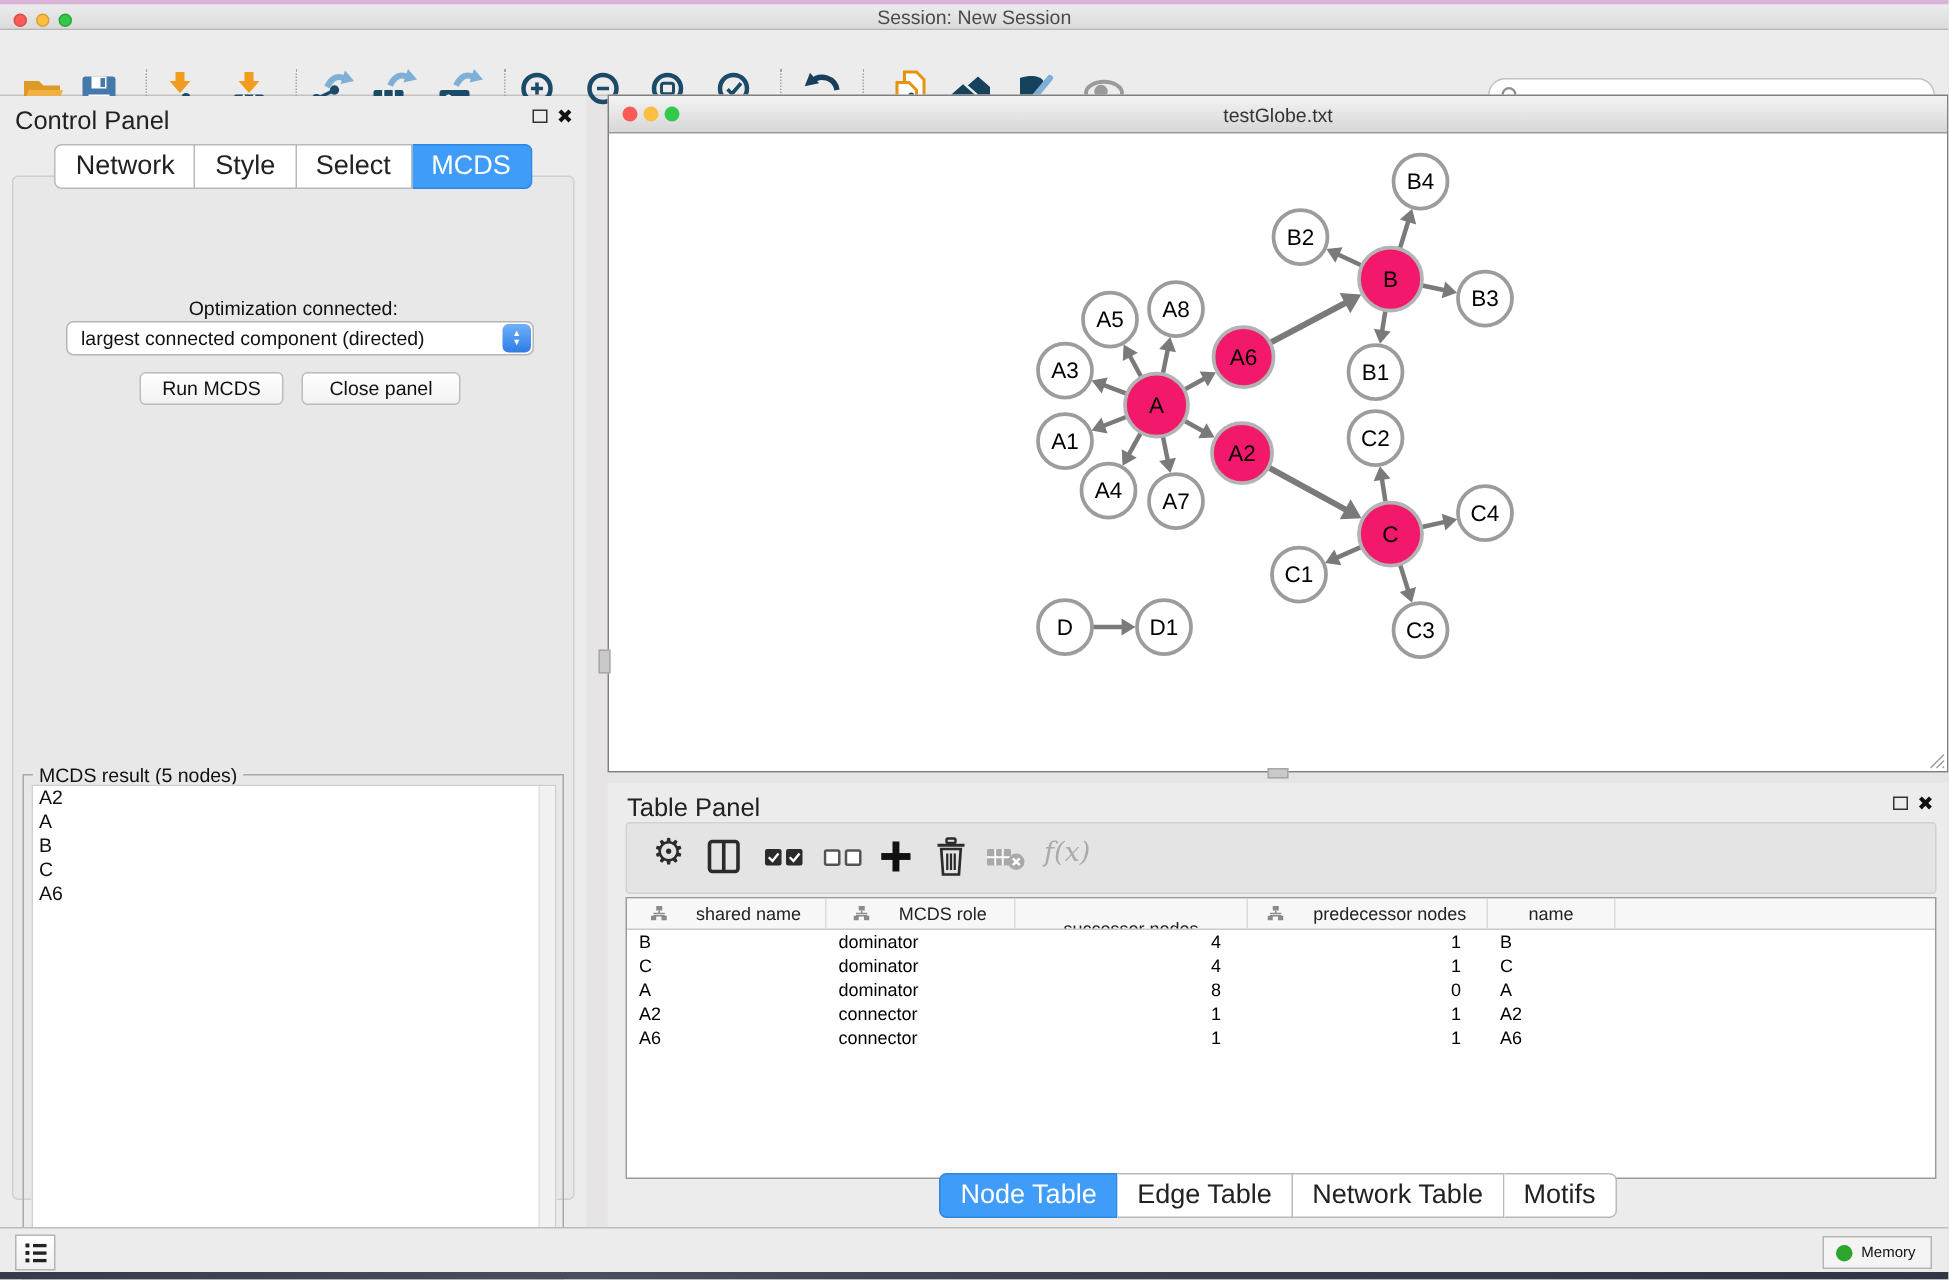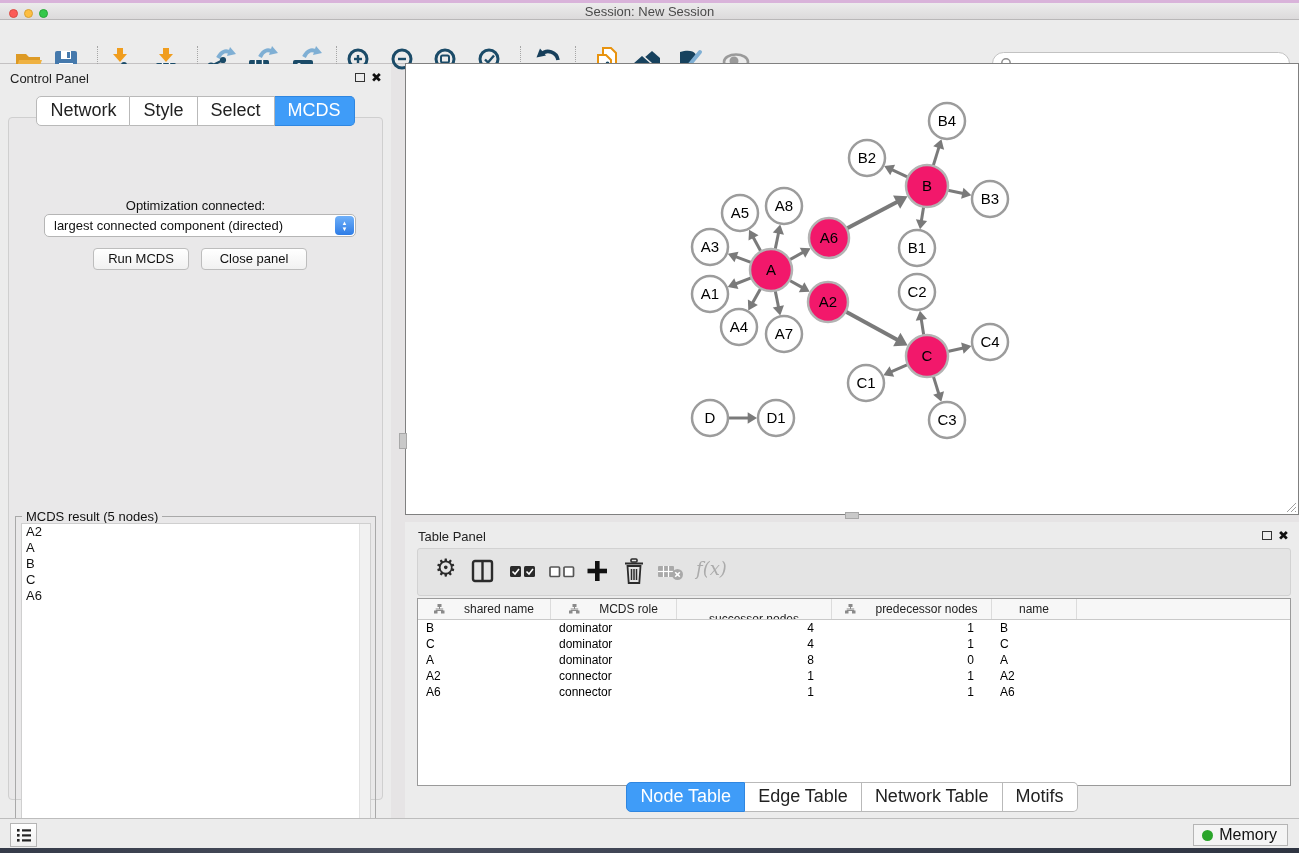--- a/index.html
+++ b/index.html
@@ -20,21 +20,21 @@
   .toolbar { position:absolute; left:0; top:20px; width:1299px; height:44px; background:#ececec; border-bottom:1px solid #c3c1c2; }
   .tb-icon { position:absolute; top:25px; width:34px; height:34px; cursor:pointer; }
   .tb-sep { position:absolute; top:26px; width:0; height:32px; border-left:1px dotted #a6a6a6; }
   .searchbox { position:absolute; left:992px; top:32px; width:298px; height:23px; background:#fff;
     border:1px solid #c2c2c2; border-radius:12px; display:flex; align-items:center; padding-left:7px; }
   .searchbox input { border:none; outline:none; flex:1; font-size:12px; background:transparent; padding-left:5px; }
 
   
   .control-panel { position:absolute; left:0; top:64px; width:391px; height:754px; background:#ececec; }
   .panel-header { position:relative; height:28px; }
-  .panel-title { position:absolute; left:10px; top:7px; font-size:13px; color:#222; }
+  .panel-title { position:absolute; left:10px; top:7px; font-size:17px; color:#222; }
   .float-ico { position:absolute; width:10px; height:9px; border:1.5px solid #333; top:9px; cursor:pointer; }
   .close-ico { position:absolute; top:6px; font-size:13px; font-weight:bold; color:#111; cursor:pointer; }
   .cp-float { right:26px; } .cp-close { right:9px; }
 
   .cp-tabs { position:absolute; left:0; top:32px; width:391px; display:flex; justify-content:center; z-index:3; }
   .seg { font-size:18px; padding:3px 13px 4px; background:#fff; border:1px solid #b9b9b9; border-left:none; color:#222; cursor:pointer; }
   .seg:first-child { border-left:1px solid #b9b9b9; border-radius:5px 0 0 5px; }
   .seg:last-child { border-radius:0 5px 5px 0; }
   .seg.active { background:#3f9cf8; border-color:#2f86e0; color:#fff; }
 
@@ -83,21 +83,21 @@
   .dt-cell { font-size:12px; color:#000; line-height:16px; overflow:hidden; white-space:nowrap; }
   .dt-cell.left { text-align:left; padding-left:8px; } .dt-cell.right { text-align:right; padding-right:18px; }
 
   .tp-tabs { position:absolute; left:0; bottom:6px; width:100%; display:flex; justify-content:center; }
 
   
   .status-bar { position:absolute; left:0; top:818px; width:1299px; height:30px; background:#ececec; border-top:1px solid #bdbdbd; }
   .list-btn { position:absolute; left:10px; top:4px; width:27px; height:24px; background:linear-gradient(#fff,#efefef);
     border:1px solid #b5b5b5; display:flex; align-items:center; justify-content:center; cursor:pointer; }
   .memory-btn { position:absolute; right:11px; top:5px; height:22px; padding:0 10px 0 8px; background:#f4f4f4; border:1px solid #b5b5b5;
-    display:flex; align-items:center; gap:6px; font-size:16px; color:#111; cursor:pointer; }
+    display:flex; align-items:center; gap:6px; font-size:10px; color:#111; cursor:pointer; }
   .memory-dot { width:11px; height:11px; border-radius:50%; background:#2ba52b; }
   .bottom-strip { position:absolute; left:0; top:848px; width:1299px; height:5px;
     background:linear-gradient(90deg,#353b49,#4a4f5e 30%,#3a4050 60%,#2f3542); }
 </style>
 </head>
 <body>
 
 <div id="screen">
 
   <div class="top-strip"></div>
@@ -273,20 +273,26 @@
             <div class="result-item">A</div>
             <div class="result-item">B</div>
             <div class="result-item">C</div>
             <div class="result-item">A6</div>
           </div>
       </div>
     </div>
   </div>
 
   <div class="net-window">
+    <div class="net-titlebar">
+      <span class="ntl red"></span>
+      <span class="ntl yel"></span>
+      <span class="ntl grn"></span>
+      <div class="title">testGlobe.txt</div>
+    </div>
     <svg id="graph-svg" width="892" height="426">
         <g>
           <line x1="355.4445610618003" y1="163.43032195234252" x2="347.0431741506426" y2="147.98261053505246" stroke="#7a7a7a" stroke-width="3"></line>
           <polygon points="343.0776669912897,140.6911941452746 352.5283043411349,146.13779434004843 342.5135878539702,151.58439453482222" fill="#7a7a7a"></polygon>
         </g>
         <g>
           <line x1="368.9811984858021" y1="161.40025360835892" x2="372.5656640668801" y2="143.75365382459006" stroke="#7a7a7a" stroke-width="3"></line>
           <polygon points="374.217861438488,135.61975907205903 377.9525318642077,145.8682827126257 366.7806764209723,143.59899957571852" fill="#7a7a7a"></polygon>
         </g>
         <g>

